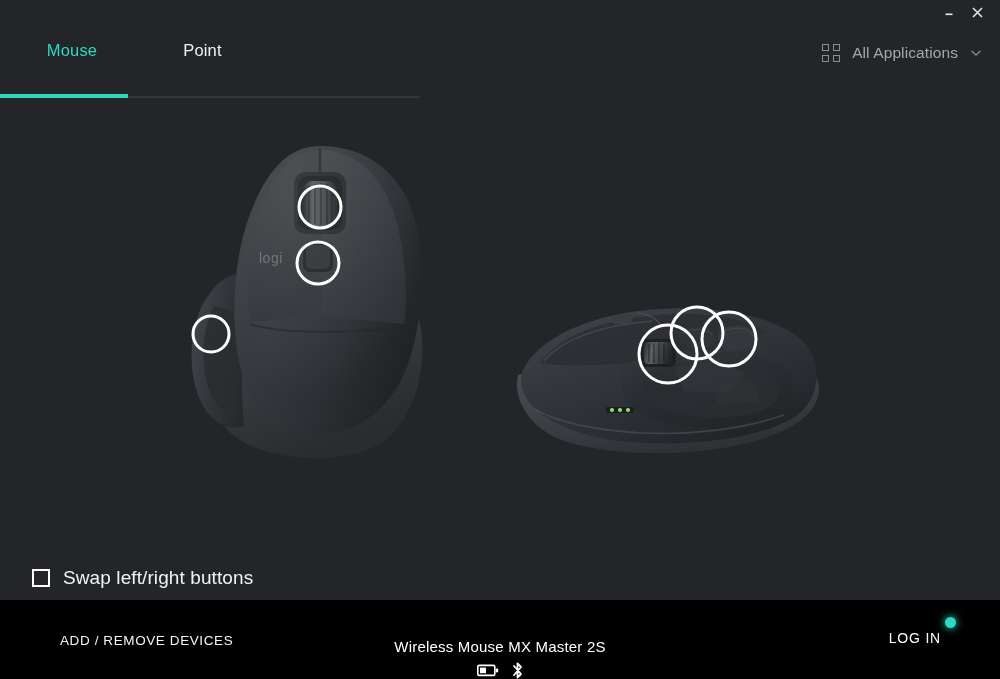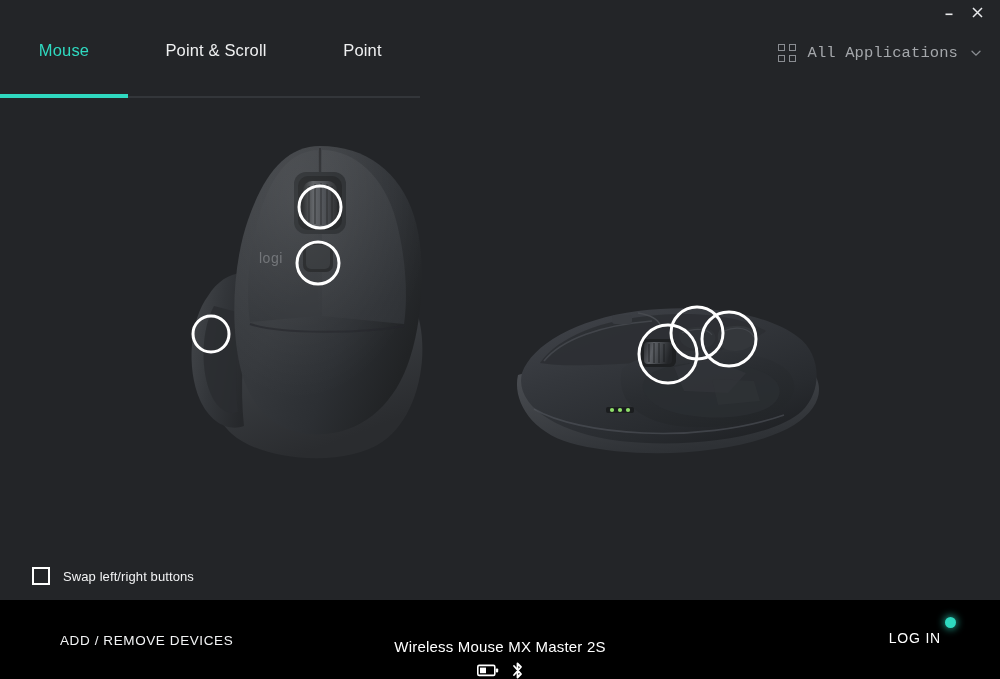--- a/index.html
+++ b/index.html
@@ -55,20 +55,21 @@
     align-items: center;
   }
   .tab {
     height: 52px;
     display: flex;
     align-items: center;
     justify-content: center;
     font-size: 16.5px;
     letter-spacing: 0.15px;
     color: #f0f1f2;
+    padding-left: 8px;
   }
   .tab.t0 { width: 128px; color: #2fd9c0; }
   .tab.t1 { width: 176px; }
   .tab.t2 { width: 117px; }
 
   .tab-underline-track {
     position: absolute;
     left: 0;
     top: 72px;
     width: 420px;
@@ -106,21 +107,20 @@
     display: block;
     width: 7px;
     height: 7px;
     box-sizing: border-box;
     border: 1.6px solid #8a8d92;
   }
   .appselect-label {
     font-size: 15.5px;
     color: #a4a7ab;
     letter-spacing: 0.1px;
-    font-family: Liberation Mono, monospace;
   }
   .chev {
     width: 12px;
     height: 12px;
     color: #8a8d92;
   }
 
   
   .stage {
     position: absolute;
@@ -150,21 +150,21 @@
     gap: 13px;
   }
   .checkbox {
     width: 18px;
     height: 18px;
     box-sizing: border-box;
     border: 2px solid #ffffff;
     background: transparent;
   }
   .checkrow-label {
-    font-size: 13px;
+    font-size: 19px;
     color: #f2f3f4;
     letter-spacing: 0.1px;
   }
 
   .btnrow {
     position: absolute;
     left: 32px;
     top: 529px;
     display: flex;
     gap: 11px;
@@ -256,23 +256,20 @@
       <svg width="13" height="13" viewBox="0 0 13 13">
         <path d="M2 2 L11 11 M11 2 L2 11" stroke="currentColor" stroke-width="1.5" fill="none"></path>
       </svg>
     </div>
   </div>
 
   <div class="tabbar">
     <div class="tabs">
       <div class="tab t0">
         <span>Mouse</span>
-      </div>
-      <div class="tab t1">
-        <span>Point &amp; Scroll</span>
       </div>
       <div class="tab t2">
         <span>Point</span>
       </div>
     </div>
     <div class="tab-underline-track"></div>
     <div class="tab-underline-active"></div>
   </div>
 
   <div class="appselect">

